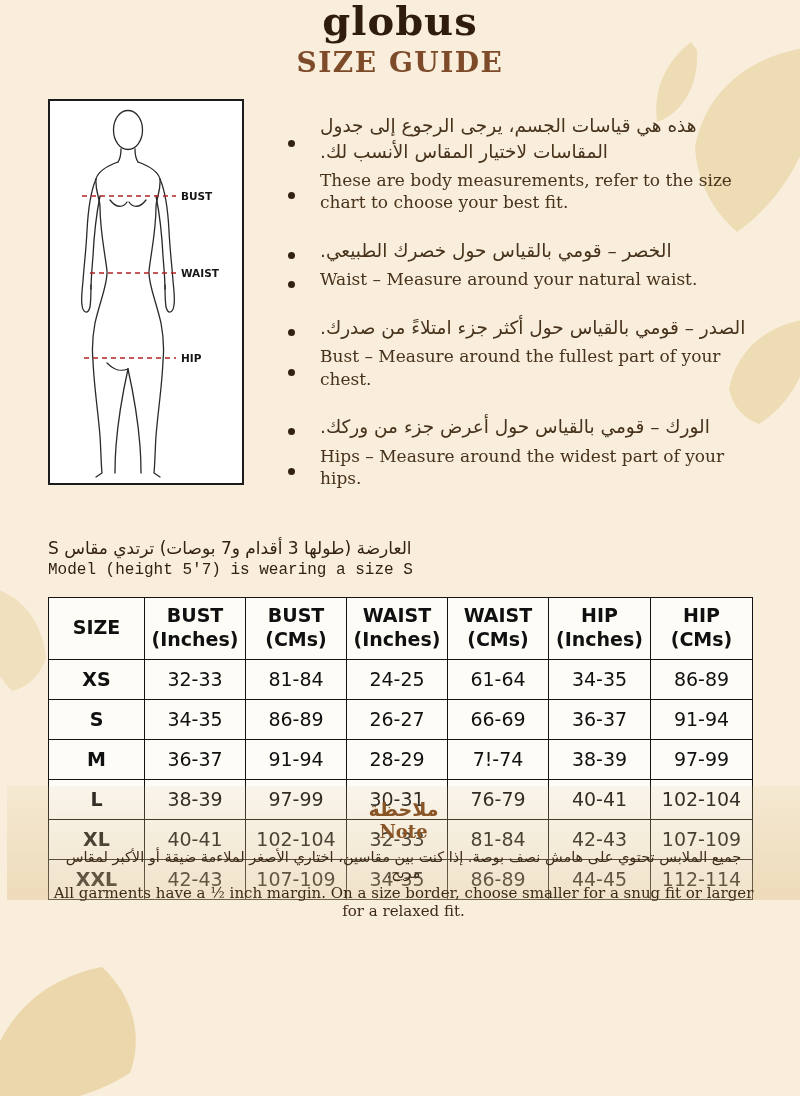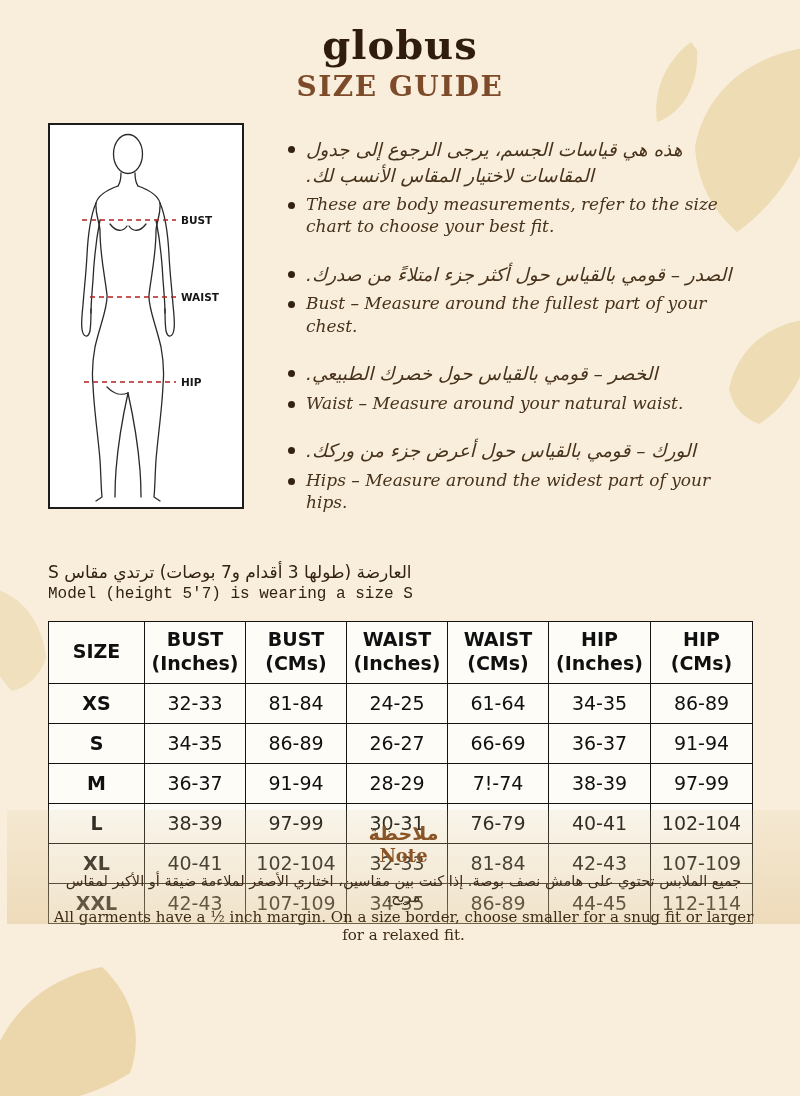--- a/index.html
+++ b/index.html
@@ -10,21 +10,21 @@
     font-family:"DejaVu Sans", sans-serif;
   }
   .content { position:relative; z-index:1; }
   
   .leaf { position:absolute; z-index:0; pointer-events:none; }
   .leaf-tr { top:40px; right:-30px; width:195px; height:205px; }
   .leaf-rm { top:315px; right:-14px; width:96px; height:112px; }
   .leaf-lm { top:582px; left:-20px; width:72px; height:112px; }
   .leaf-bl { bottom:-12px; left:-22px; width:175px; height:155px; }
 
-  .header { text-align:center; padding-top:24px; }
+  .header { text-align:center; }
   .logo {
     font-family:"DejaVu Serif", serif; font-weight:bold;
     font-size:40px; letter-spacing:1px; color:#2f1c0d; line-height:1.05;
   }
   .title {
     font-family:"DejaVu Serif", serif; font-weight:bold;
     font-size:28px; letter-spacing:1.5px; color:#7d4b2a; margin-top:4px;
   }
 
   .top { display:flex; gap:44px; margin:20px 48px 0 48px; }
@@ -32,21 +32,21 @@
     flex:0 0 auto; width:196px; height:386px;
     background:#ffffff; border:2px solid #1c1c1c;
   }
   .diagram-box svg { display:block; width:100%; height:100%; }
   .fig { stroke:#2a2a2a; stroke-width:1.3; fill:none; stroke-linecap:round; }
   .mline { stroke:#b22222; stroke-width:1.7; stroke-dasharray:5 4; }
   .mlabel { font-family:"DejaVu Sans",sans-serif; font-size:10.5px; font-weight:bold; fill:#161616; }
 
   .bullets { flex:1 1 auto; padding-top:14px; }
   .group { margin-bottom:24px; }
-  .bullet { display:flex; gap:11px; margin-bottom:5px; align-items:flex-start;font-style:italic; }
+  .bullet { display:flex; gap:25px; margin-bottom:5px; align-items:center; }
   .dot { flex:0 0 auto; width:7px; height:7px; border-radius:50%; background:#33220f; margin-top:9px; }
   .b-ar { direction:rtl; text-align:left; font-size:18.5px; line-height:1.38; color:#47321b; }
   .b-en { font-family:"DejaVu Serif", serif; font-size:17px; line-height:1.32; color:#47321b; }
 
   .model { margin:24px 48px 0 48px; }
   .model-ar { direction:rtl; text-align:left; font-size:17px; color:#33220f; }
   .model-en { font-family:Liberation Mono, monospace; font-size:16px; color:#33220f; margin-top:3px; }
 
   .size-table {
     margin:18px 48px 0 48px; width:704px; border-collapse:collapse;
@@ -143,35 +143,35 @@
             <div class="b-ar">هذه هي قياسات الجسم، يرجى الرجوع إلى جدول المقاسات لاختيار المقاس الأنسب لك.</div>
           </div>
           <div class="bullet">
             <span class="dot"></span>
             <div class="b-en">These are body measurements, refer to the size chart to choose your best fit.</div>
           </div>
         </div>
         <div class="group">
           <div class="bullet">
             <span class="dot"></span>
+            <div class="b-ar">الخصر – قومي بالقياس حول خصرك الطبيعي.</div>
+          </div>
+          <div class="bullet">
+            <span class="dot"></span>
+            <div class="b-en">Waist – Measure around your natural waist.</div>
+          </div>
+        </div>
+        <div class="group">
+          <div class="bullet">
+            <span class="dot"></span>
             <div class="b-ar">الصدر – قومي بالقياس حول أكثر جزء امتلاءً من صدرك.</div>
           </div>
           <div class="bullet">
             <span class="dot"></span>
             <div class="b-en">Bust – Measure around the fullest part of your chest.</div>
-          </div>
-        </div>
-        <div class="group">
-          <div class="bullet">
-            <span class="dot"></span>
-            <div class="b-ar">الخصر – قومي بالقياس حول خصرك الطبيعي.</div>
-          </div>
-          <div class="bullet">
-            <span class="dot"></span>
-            <div class="b-en">Waist – Measure around your natural waist.</div>
           </div>
         </div>
         <div class="group">
           <div class="bullet">
             <span class="dot"></span>
             <div class="b-ar">الورك – قومي بالقياس حول أعرض جزء من وركك.</div>
           </div>
           <div class="bullet">
             <span class="dot"></span>
             <div class="b-en">Hips – Measure around the widest part of your hips.</div>

